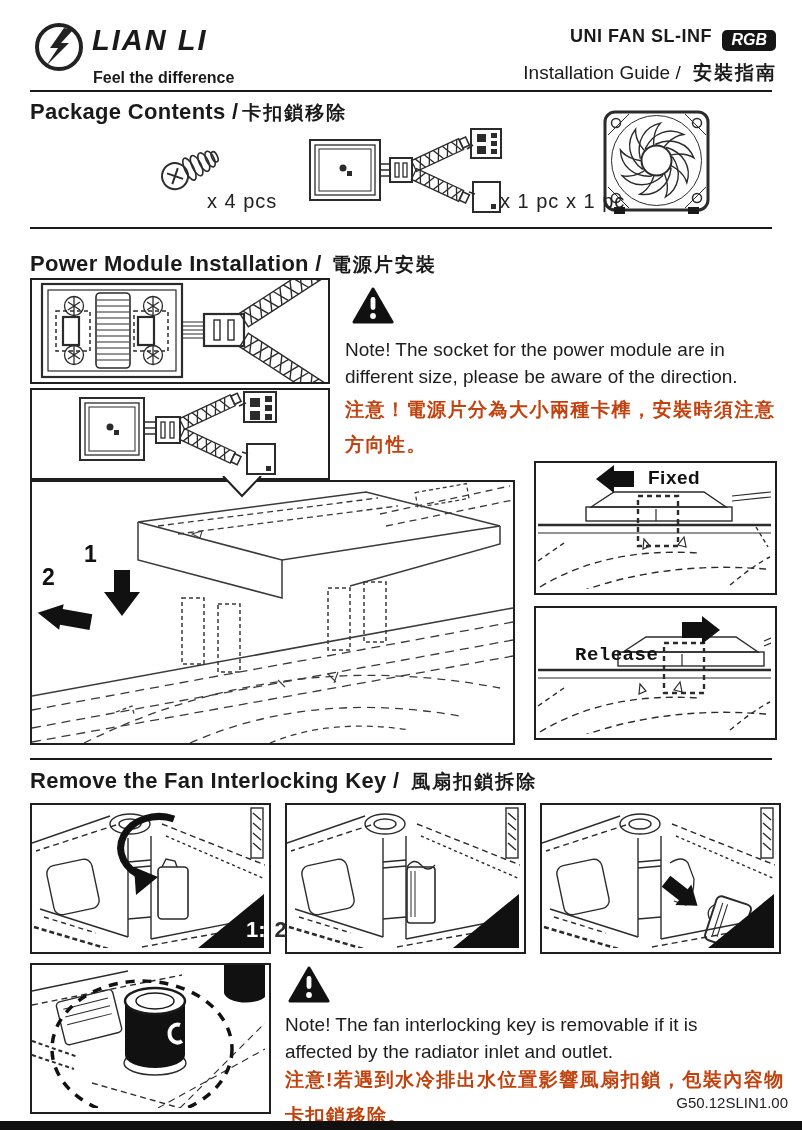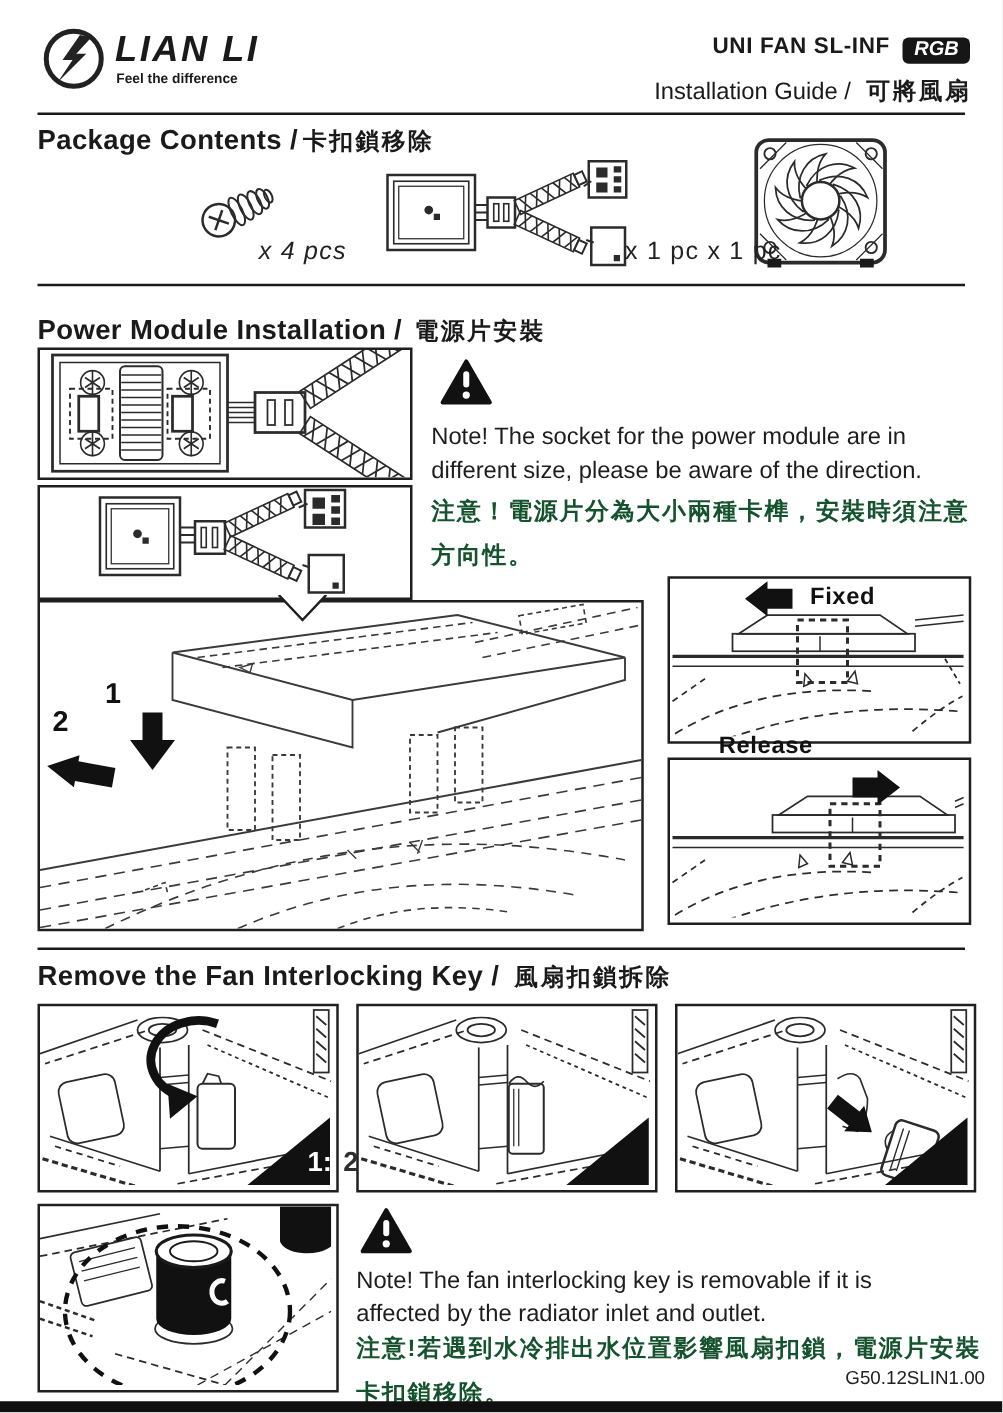--- a/index.html
+++ b/index.html
@@ -4,66 +4,66 @@
 <style>
   html,body{margin:0;padding:0;background:#e8e8e8;}
   .page{position:relative;width:802px;height:1130px;background:#fff;margin:0 auto;
         font-family:"Liberation Sans",sans-serif;color:#1a1a1a;overflow:hidden;}
   .abs{position:absolute;}
   .panel{position:absolute;border:2px solid #1f1f1f;background:#fff;overflow:hidden;}
   .rule{position:absolute;left:30px;width:742px;height:2px;background:#1a1a1a;}
   .h2{position:absolute;font-weight:bold;font-size:22px;letter-spacing:.3px;white-space:nowrap;}
   .h2 .zh{font-size:19px;margin-left:4px;letter-spacing:2px;}
   .note{position:absolute;font-size:19px;line-height:27px;color:#1d1d1d;white-space:nowrap;}
-  .note-zh{position:absolute;font-size:19px;line-height:35px;color:#14532d;font-weight:bold;letter-spacing:1.5px;white-space:nowrap;}
+  .note-zh{position:absolute;font-size:19px;line-height:35px;color:#c2410c;font-weight:bold;letter-spacing:1.5px;white-space:nowrap;}
   .qty{position:absolute;font-size:20px;color:#222;letter-spacing:1px;white-space:nowrap;}
   .steplbl{position:absolute;font-size:23px;font-weight:bold;color:#111;}
   .dirlbl{position:absolute;font-size:19px;font-weight:bold;color:#111;letter-spacing:.5px;}
   svg{display:block;}
 </style>
 </head>
 <body>
 
 <div class="page">
 
   <div class="abs" style="left:33px;top:21px;">
     <svg width="52" height="52" viewBox="0 0 52 52">
       <circle cx="26" cy="26" r="22" fill="none" stroke="#222" stroke-width="4"></circle>
       <path d="M31,7 L17,27 h8 L13,45 L36,22 h-8 L40,9 Z" fill="#222"></path>
     </svg>
   </div>
   <div class="abs" style="left:92px;top:24px;font-size:29px;font-weight:bold;font-style:italic;letter-spacing:2px;">LIAN LI</div>
-  <div class="abs" style="left:93px;top:57px;font-size:11px;font-weight:bold;text-align:center;">Feel the difference</div>
+  <div class="abs" style="left:93px;top:69px;font-size:16px;font-weight:bold;text-align:center;">Feel the difference</div>
 
   <div class="abs" style="right:90px;top:26px;font-size:18px;font-weight:bold;letter-spacing:.5px;">UNI FAN SL-INF</div>
   <div class="abs" style="right:26px;top:30px;background:#161616;color:#fff;font-size:16px;font-weight:bold;font-style:italic;border-radius:5px;padding:1px 9px 2px 9px;">RGB</div>
   <div class="abs" style="right:25px;top:60px;font-size:19px;white-space:nowrap;">
     <span>Installation Guide /</span>
-    <span style="margin-left:7px;font-weight:bold;letter-spacing:2px;">可將風扇</span>
+    <span style="margin-left:7px;font-weight:bold;letter-spacing:2px;">安裝指南</span>
   </div>
   <div class="rule" style="top:90px;"></div>
 
   <div class="h2" style="left:30px;top:99px;">
     <span>Package Contents /</span><span class="zh">卡扣鎖移除</span>
   </div>
 
   <div class="abs" style="left:158px;top:136px;">
     <svg width="66" height="58" viewBox="0 0 66 58">
       <g fill="none" stroke="#2b2b2b" transform="rotate(-26 31 30)">
         <circle cx="14" cy="33" r="13" stroke-width="2"></circle>
         <path d="M8,27 L20,39 M20,27 L8,39" stroke-width="2"></path>
         <ellipse cx="30" cy="33" rx="4.5" ry="12" stroke-width="1.6"></ellipse>
         <ellipse cx="38" cy="33" rx="4.5" ry="11" stroke-width="1.6"></ellipse>
         <ellipse cx="46" cy="33" rx="4.5" ry="10" stroke-width="1.6"></ellipse>
         <ellipse cx="53" cy="33" rx="4" ry="8.5" stroke-width="1.6"></ellipse>
         <ellipse cx="58" cy="33" rx="2.8" ry="5.5" stroke-width="1.6"></ellipse>
       </g>
     </svg>
   </div>
-  <div class="qty" style="left:207px;top:190px;font-style:italic;">x 4 pcs</div>
+  <div class="qty" style="left:207px;top:190px;">x 4 pcs</div>
 
   <div class="abs" style="left:307px;top:122px;z-index:2;">
     <svg width="205" height="96" viewBox="0 0 205 96">
       <g fill="none" stroke="#2b2b2b" stroke-width="2">
         <rect x="3" y="18" width="70" height="60"></rect>
         <rect x="8" y="23" width="60" height="50" stroke-width="1.3"></rect>
         <rect x="12" y="27" width="52" height="42" stroke-width="1"></rect>
         <path d="M73,42 h10 M73,48 h10 M73,54 h10" stroke-width="1.6"></path>
         <rect x="83" y="36" width="22" height="24"></rect>
         <rect x="88" y="41" width="4" height="14" stroke-width="1.3"></rect>
@@ -308,21 +308,21 @@
         <path d="M4,124 Q70,84 162,90" stroke-dasharray="7,5"></path>
         <path d="M46,128 Q130,98 230,106" stroke-dasharray="7,5"></path>
         <path d="M194,122 Q218,102 234,94" stroke-dasharray="5,4"></path>
         <path d="M2,98 L28,80" stroke-dasharray="5,4"></path>
       </g>
       <g transform="translate(146,6)">
           <polygon points="0,8 20,8 20,2 38,16 20,30 20,24 0,24" fill="#111"></polygon>
         </g>
     </svg>
   </div>
-  <div class="dirlbl" style="left:575px;top:586px;">Release</div>
+  <div class="dirlbl" style="left:575px;top:644px;font-family:Liberation Mono, monospace;">Release</div>
 
   <div class="rule" style="top:758px;"></div>
 
   <div class="h2" style="left:30px;top:768px;">
     <span>Remove the Fan Interlocking Key /</span><span class="zh" style="margin-left:12px;">風扇扣鎖拆除</span>
   </div>
 
   <div class="panel" style="left:30px;top:803px;width:237px;height:147px;">
     <svg width="233" height="143" viewBox="0 0 233 143">
       <g fill="none" stroke="#2b2b2b" stroke-width="1.4">
@@ -443,20 +443,20 @@
       <path d="M21,2 L40,35 H2 Z" fill="#111" stroke="#111" stroke-width="3" stroke-linejoin="round"></path>
       <rect x="18.6" y="10" width="4.8" height="13" rx="2.4" fill="#fff"></rect>
       <circle cx="21" cy="29" r="2.9" fill="#fff"></circle>
     </svg>
   </div>
   <div class="note" style="left:285px;top:1011px;">
     <div>Note! The fan interlocking key is removable if it is</div>
     <div>affected by the radiator inlet and outlet.</div>
   </div>
   <div class="note-zh" style="left:285px;top:1062px;line-height:36px;">
-    <div>注意!若遇到水冷排出水位置影響風扇扣鎖，電源片安裝</div>
+    <div>注意!若遇到水冷排出水位置影響風扇扣鎖，包裝內容物</div>
     <div>卡扣鎖移除。</div>
   </div>
 
   <div class="abs" style="right:14px;top:1094px;font-size:15px;color:#222;">G50.12SLIN1.00</div>
 
   <div class="abs" style="left:0;top:1121px;width:802px;height:9px;background:#101010;"></div>
 </div>
 
 </body></html>

